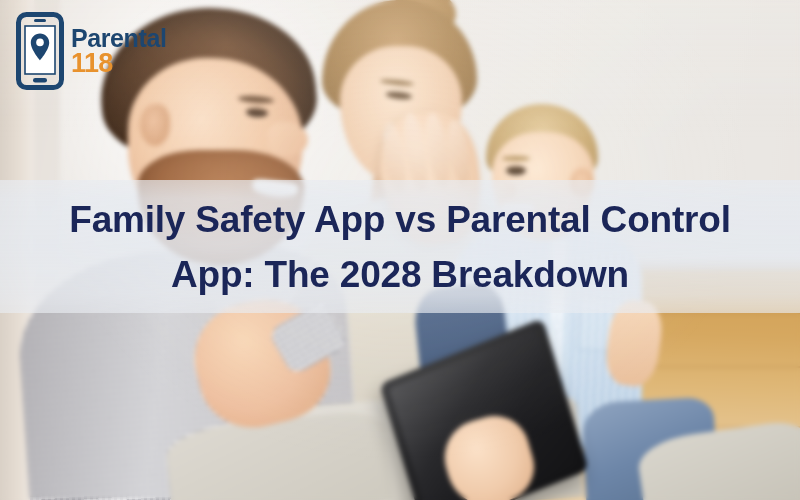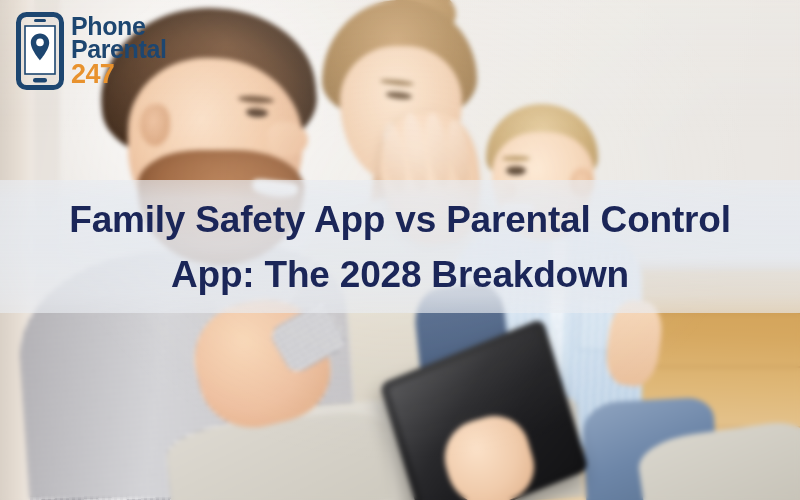--- a/index.html
+++ b/index.html
@@ -648,19 +648,18 @@
   <div class="logo">
     <svg class="logo-phone" viewBox="0 0 48 78">
       <rect x="2.5" y="2.5" width="43" height="73" rx="8" ry="8" fill="none" stroke="#1d4670" stroke-width="5"></rect>
       <rect x="9" y="14" width="30" height="48" fill="#ffffff" stroke="#1d4670" stroke-width="1.6"></rect>
       <rect x="18" y="7" width="12" height="3" rx="1.5" fill="#1d4670"></rect>
       <rect x="17" y="66" width="14" height="4.5" rx="2.2" fill="#1d4670"></rect>
       <path d="M24 21.5c-5.1 0-9.2 4.1-9.2 9.2 0 6.9 9.2 17.6 9.2 17.6s9.2-10.7 9.2-17.6c0-5.1-4.1-9.2-9.2-9.2z" fill="#1d4670"></path>
       <circle cx="24" cy="30.4" r="3.8" fill="#ffffff"></circle>
     </svg>
     <div class="logo-text">
-      <span class="logo-word1">Phone</span>
       <span class="logo-word2">Parental</span>
-      <span class="logo-word3">247</span>
+      <span class="logo-word3">118</span>
     </div>
   </div>
 
 </div>
 
 </body></html>

